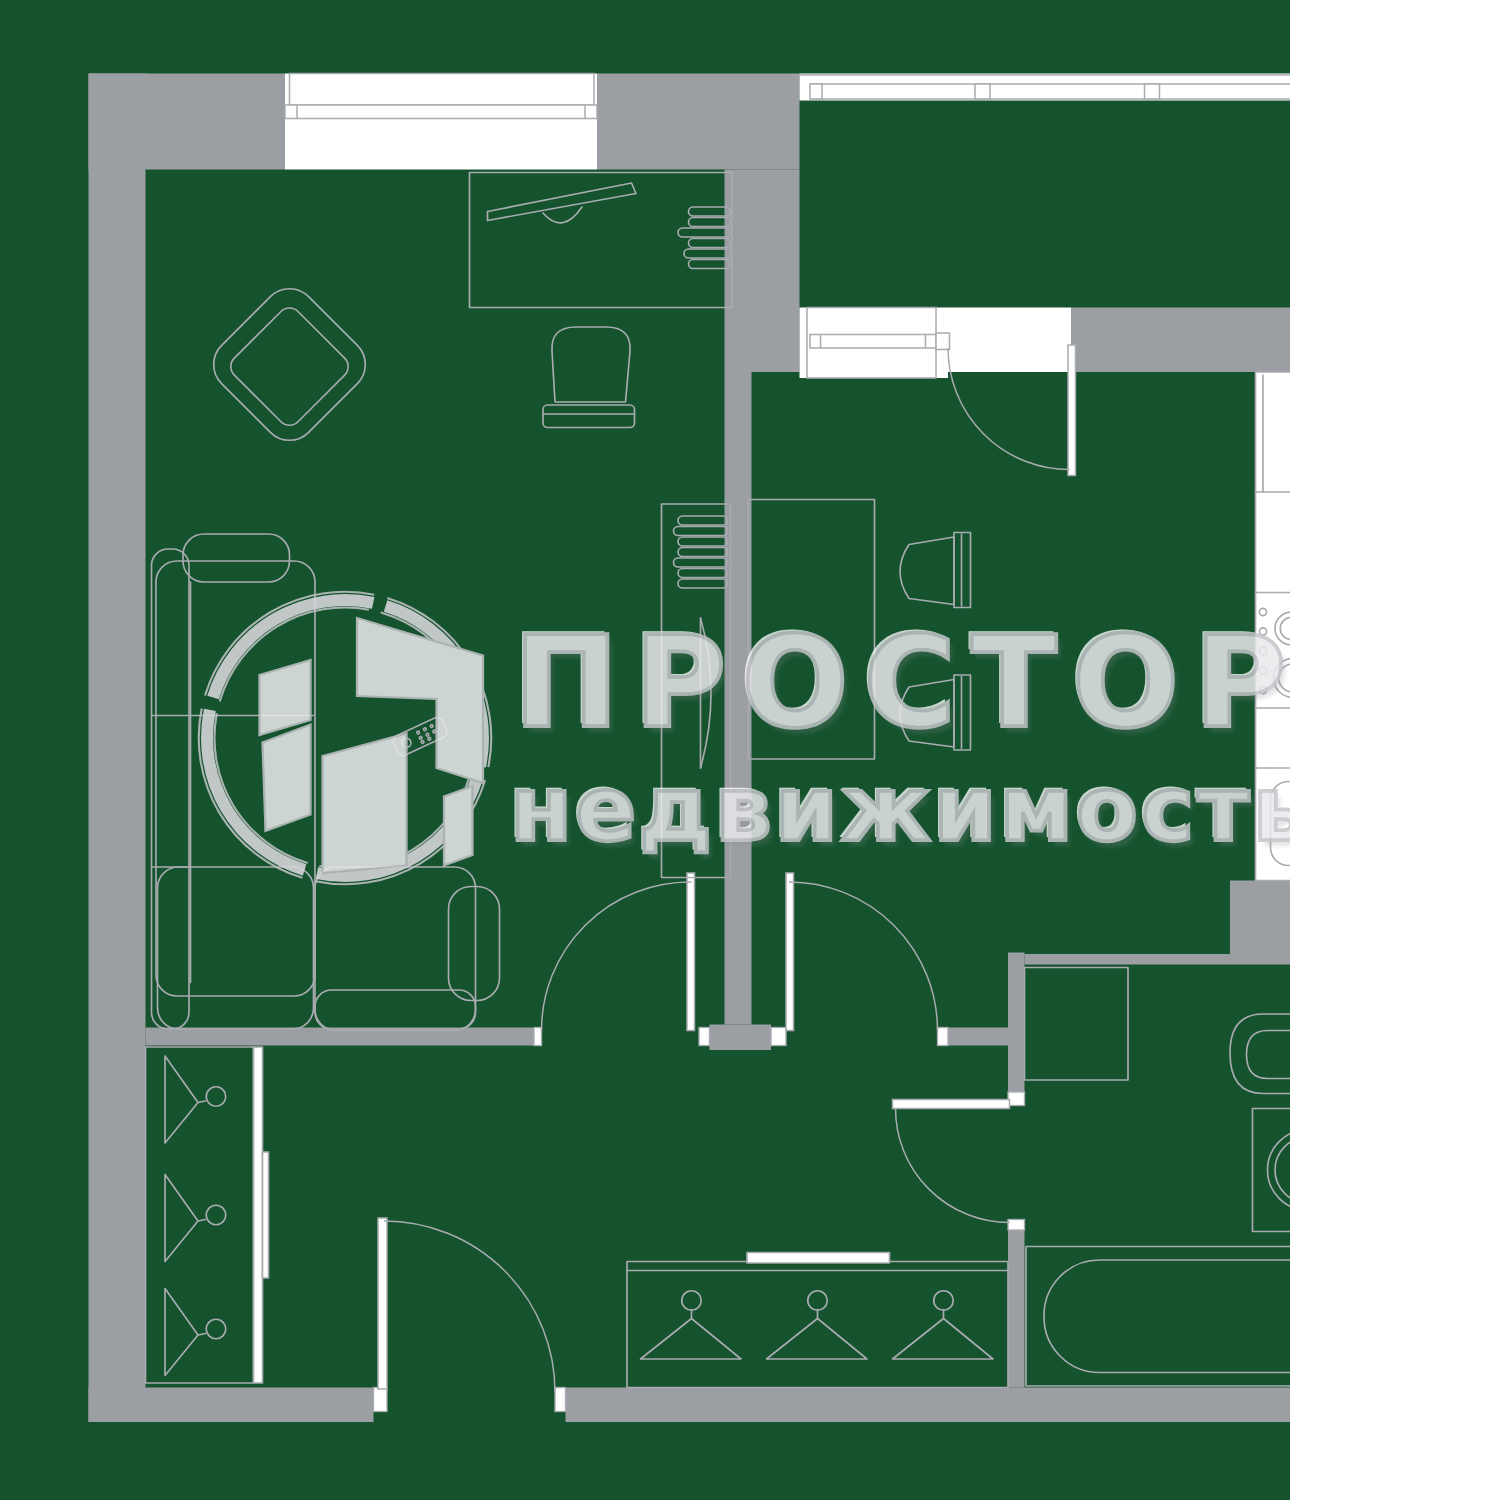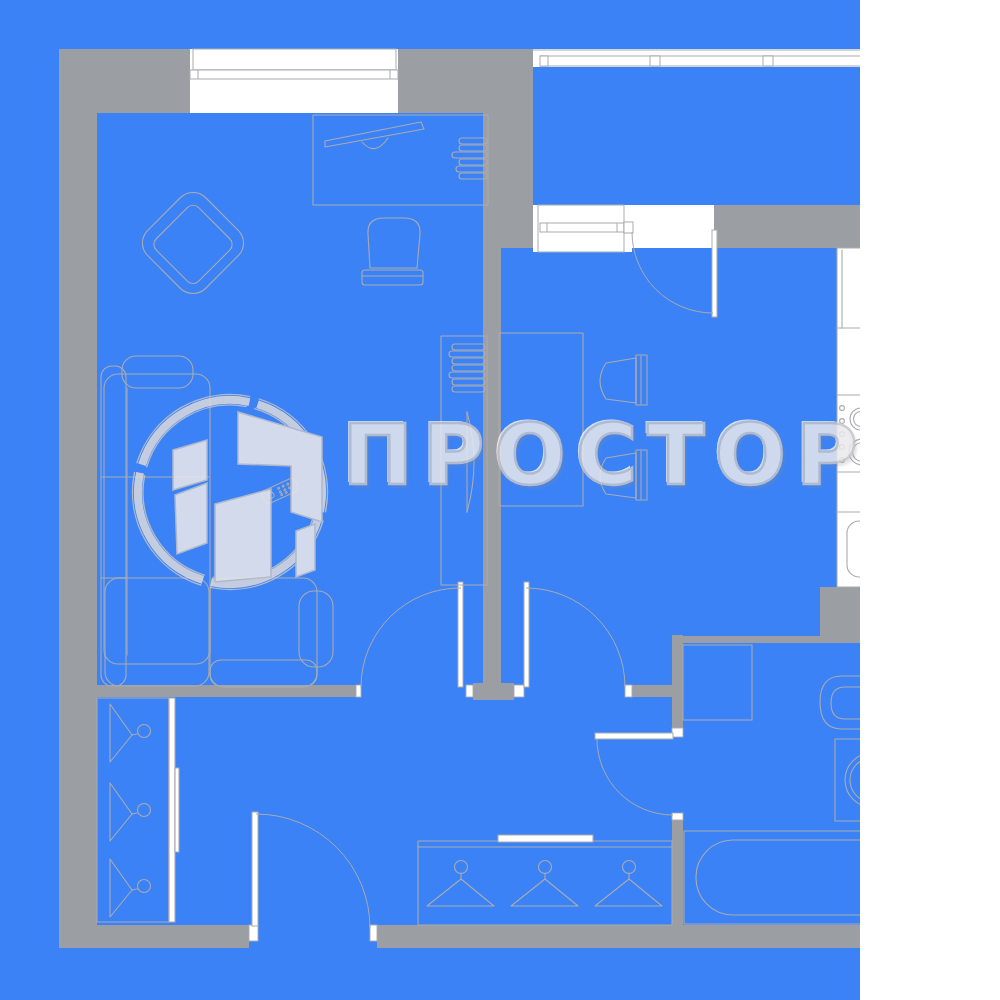--- a/index.html
+++ b/index.html
@@ -1,17 +1,17 @@
 <!DOCTYPE html>
 <html><head>
 <meta charset="utf-8">
 <style>
   html,body { margin:0; padding:0; background:#ffffff; }
   #stage {
-    position:relative; width:860px; height:1000px; background:#3b82f6;
+    position:relative; width:860px; height:1000px; background:#14532d;
     font-family:"DejaVu Sans","Liberation Sans",sans-serif; overflow:hidden;
   }
   #plan-svg { position:absolute; left:0; top:0; }
   .wm {
     position:absolute; left:340px; width:530px; text-align:center;
     font-weight:bold; color:#e9e9ec;
     -webkit-text-stroke:2.5px #c5c5ca;
     opacity:0.85;
     text-shadow:-2px -2px 0 rgba(255,255,255,0.9), 3px 4px 3px rgba(140,140,148,0.28);
     white-space:nowrap; pointer-events:none;
@@ -299,13 +299,14 @@
       <polygon points="173,450 207,440 207,480 173,490"></polygon>
       <polygon points="175,495 207,483 207,543 177,554"></polygon>
       <polygon points="215,504 271,489 271,577 215,582"></polygon>
       <path d="M238,412 L322,437 L322,522 L291,512 L291,466 L238,464 Z"></path>
       <polygon points="296,531 315,524 315,570 296,577"></polygon>
     </g>
   </g>
 </svg>
 
 <div class="wm wm-title">ПРОСТОР</div>
+<div class="wm wm-sub">недвижимость</div>
 </div>
 
 </body></html>

